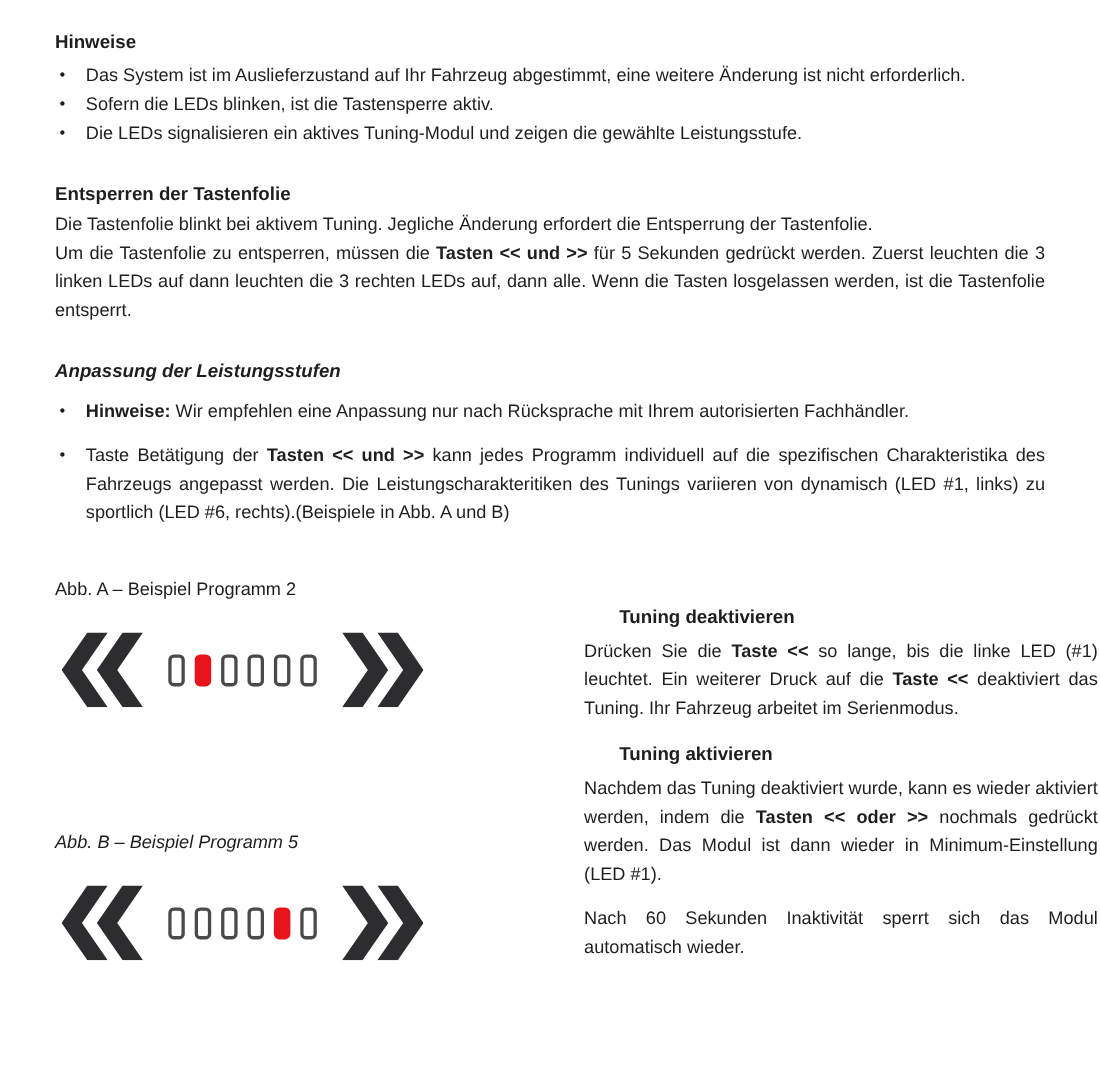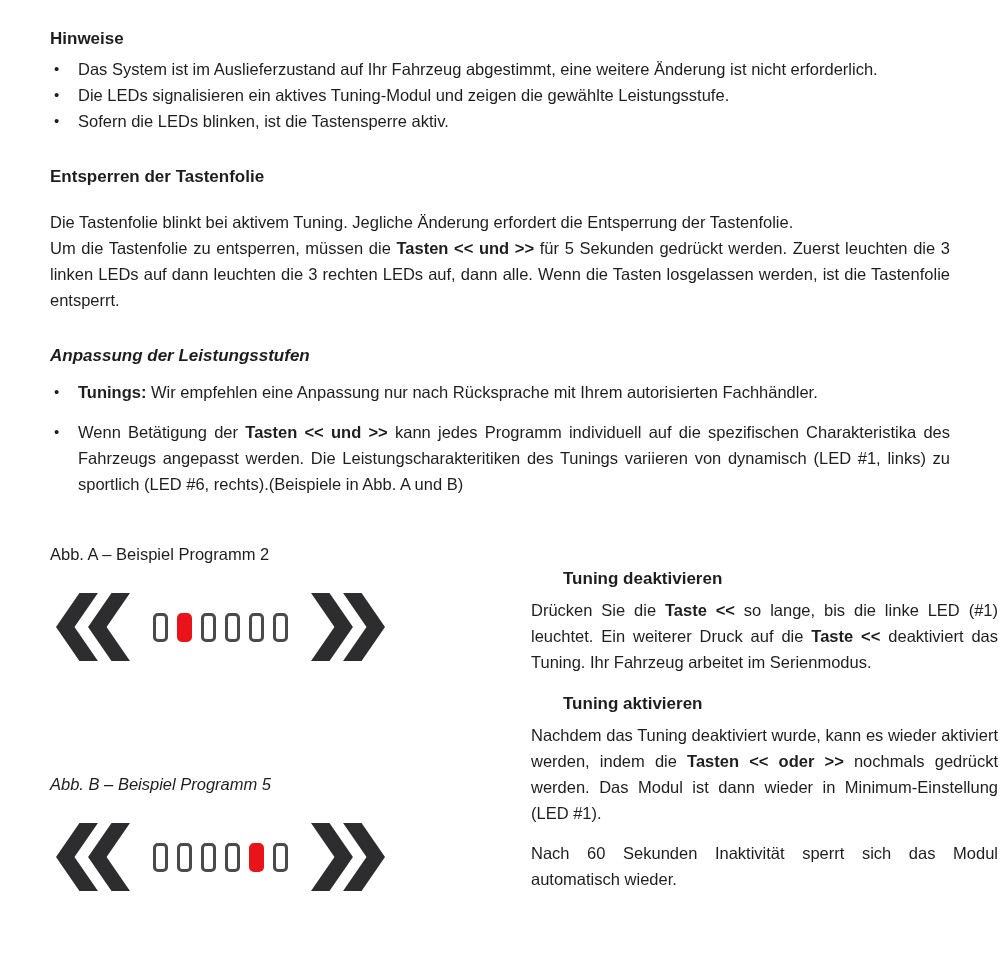--- a/index.html
+++ b/index.html
@@ -32,21 +32,21 @@
   ul.bullets { list-style: none; margin: 4px 0 0 0; padding: 0; }
   ul.bullets li { position: relative; padding-left: 28px; text-align: justify; }
   ul.bullets li::before {
     content: "\2022";
     position: absolute; left: 4px; top: 0;
     font-size: 15px;
   }
   ul.bullets.spaced li + li { margin-top: 14px; }
 
   .sec-hinweise { margin-bottom: 30px; }
-  .sec-entsperren .h { margin-bottom: 19px; }
+  .sec-entsperren .h { margin-bottom: 1px; }
   .sec-entsperren { margin-bottom: 30px; }
   .sec-anpassung .h { margin-bottom: 10px; font-style: italic; }
   .sec-anpassung { margin-bottom: 44px; }
 
   
   .cols { display: flex; gap: 48px; }
   .col-left  { width: 433px; flex: 0 0 433px; }
   .col-right { width: 467px; flex: 0 0 467px; margin-top: 25px; }
 
   .fig-caption { margin: 0; }
@@ -71,38 +71,38 @@
 </style>
 </head>
 <body>
 
 <div class="page">
 
   <div class="sec-hinweise">
     <div class="h">Hinweise</div>
     <ul class="bullets">
       <li><span>Das System ist im Auslieferzustand auf Ihr Fahrzeug abgestimmt, eine weitere Änderung ist nicht erforderlich.</span></li>
+      <li><span>Sofern die LEDs blinken, ist die Tastensperre aktiv.</span></li>
       <li><span>Die LEDs signalisieren ein aktives Tuning-Modul und zeigen die gewählte Leistungsstufe.</span></li>
-      <li><span>Sofern die LEDs blinken, ist die Tastensperre aktiv.</span></li>
     </ul>
   </div>
 
   <div class="sec-entsperren">
     <div class="h">Entsperren der Tastenfolie</div>
     <p><span>Die Tastenfolie blinkt bei aktivem Tuning. Jegliche Änderung erfordert die Entsperrung der Tastenfolie.</span></p>
     <p class="justify"><span>Um die Tastenfolie zu entsperren, müssen die </span><span class="bseg">Tasten &lt;&lt; und &gt;&gt;</span><span> für 5 Sekunden gedrückt werden. Zuerst leuchten die 3 linken LEDs auf dann leuchten die 3 rechten LEDs auf, dann alle. Wenn die Tasten losgelassen werden, ist die Tastenfolie entsperrt.</span></p>
   </div>
 
   <div class="sec-anpassung">
     <div class="h">Anpassung der Leistungsstufen</div>
     <ul class="bullets spaced">
       <li>
-        <div><span class="bseg">Tunings:</span><span> Wir empfehlen eine Anpassung nur nach Rücksprache mit Ihrem autorisierten Fachhändler.</span></div>
+        <div><span class="bseg">Hinweise:</span><span> Wir empfehlen eine Anpassung nur nach Rücksprache mit Ihrem autorisierten Fachhändler.</span></div>
       </li>
-      <li><span>Wenn Betätigung der </span><span class="bseg">Tasten &lt;&lt; und &gt;&gt;</span><span> kann jedes Programm individuell auf die spezifischen Charakteristika des Fahrzeugs angepasst werden. Die Leistungscharakteritiken des Tunings variieren von dynamisch (LED #1, links) zu sportlich (LED #6, rechts).(Beispiele in Abb. A und B)</span></li>
+      <li><span>Taste Betätigung der </span><span class="bseg">Tasten &lt;&lt; und &gt;&gt;</span><span> kann jedes Programm individuell auf die spezifischen Charakteristika des Fahrzeugs angepasst werden. Die Leistungscharakteritiken des Tunings variieren von dynamisch (LED #1, links) zu sportlich (LED #6, rechts).(Beispiele in Abb. A und B)</span></li>
     </ul>
   </div>
 
   <div class="cols">
 
     <div class="col-left">
       <p class="fig-caption">Abb. A – Beispiel Programm 2</p>
 
       <div class="figure">
         <svg class="chevron" width="74" height="68" viewBox="0 0 120 100" preserveAspectRatio="none" aria-hidden="true">

